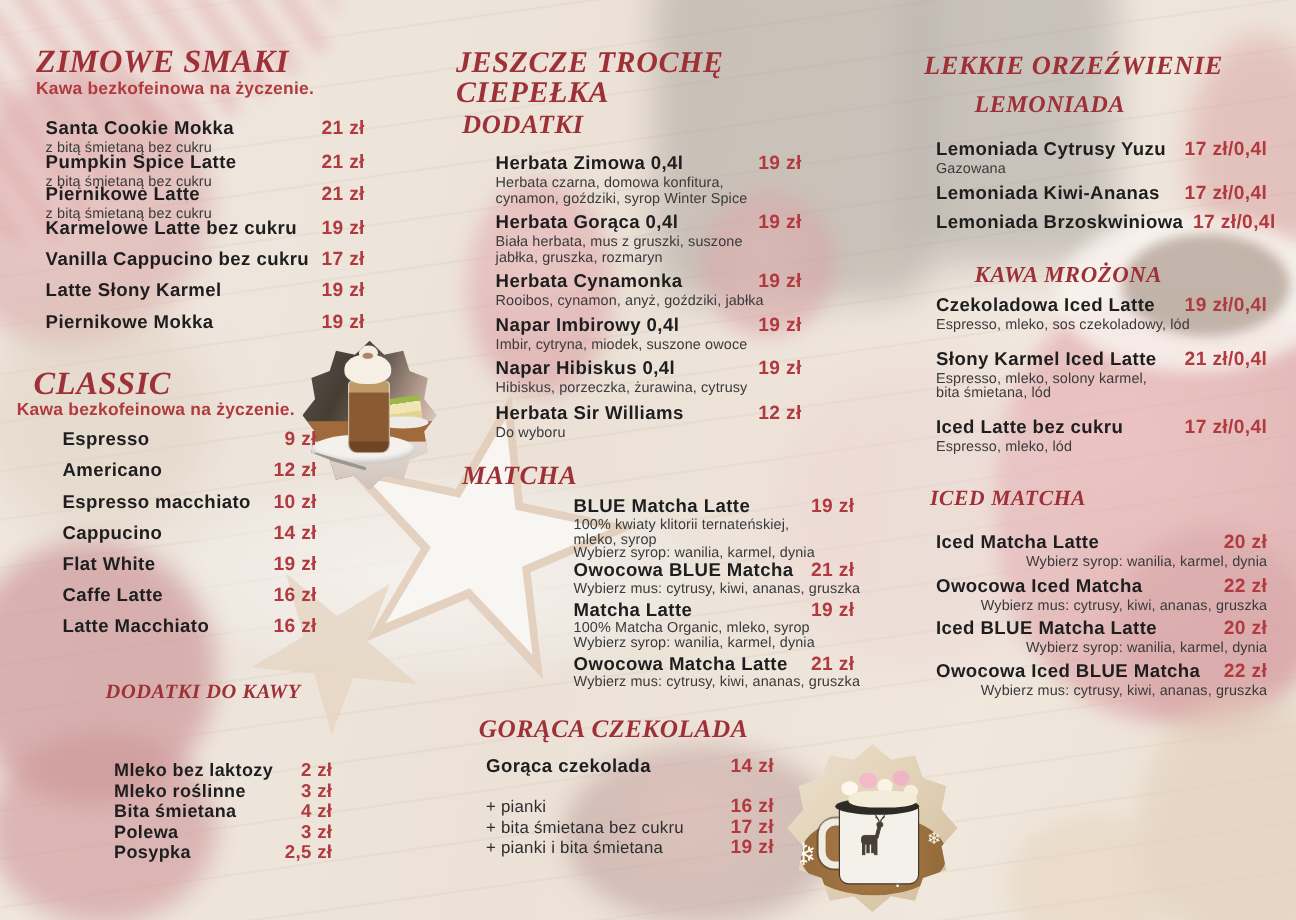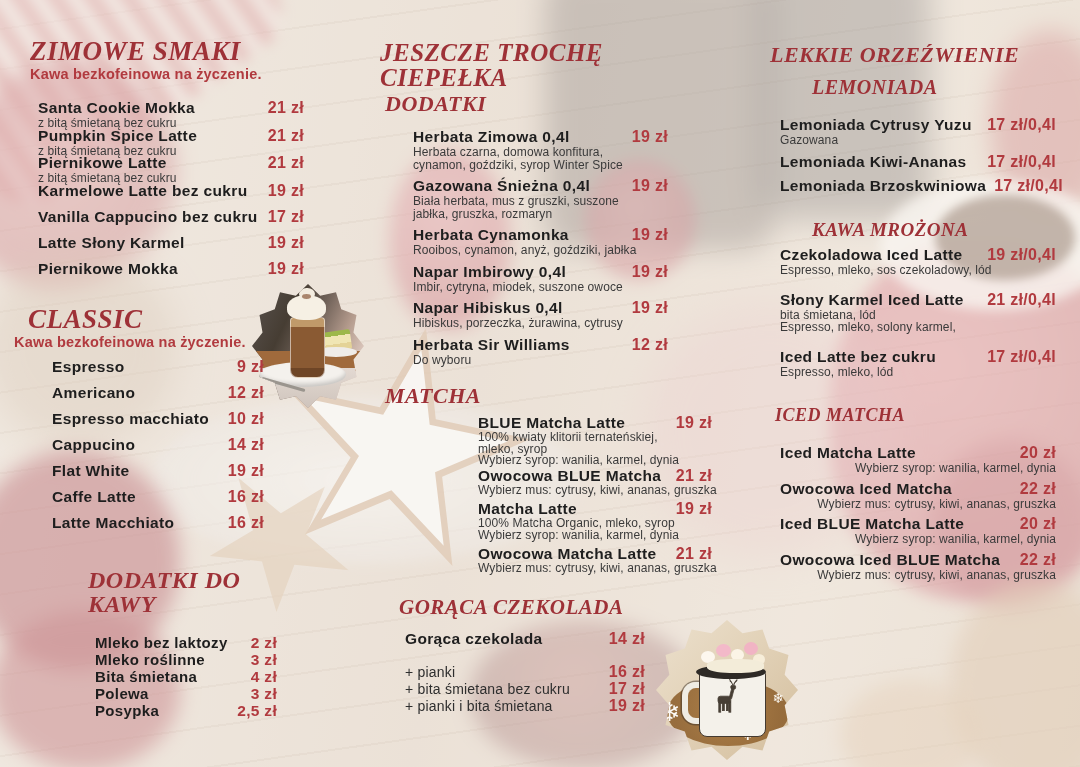--- a/index.html
+++ b/index.html
@@ -217,21 +217,21 @@
         </div>
       </div>
       <div class="mi">
         <div class="mi-row">
           <span class="nm">Latte Macchiato</span>
           <span class="pr">16 zł</span>
         </div>
       </div>
     </div>
 
-  <div class="txt hdr center" style="left:88px;top:568px;width:200px;font-size:24px;">DODATKI DO KAWY</div>
+  <div class="txt hdr center" style="left:88px;top:568px;width:200px;font-size:17px;">DODATKI DO KAWY</div>
   <div class="txt" id="list-dodatki" style="left:95px;top:590px;width:182px;">
       <div class="mi">
         <div class="mi-row">
           <span class="nm">Mleko bez laktozy</span>
           <span class="pr">2 zł</span>
         </div>
       </div>
       <div class="mi">
         <div class="mi-row">
           <span class="nm">Mleko roślinne</span>
@@ -265,21 +265,21 @@
       <div class="mi has-desc">
         <div class="mi-row">
           <span class="nm">Herbata Zimowa  0,4l</span>
           <span class="pr">19 zł</span>
         </div>
         <div class="mi-desc">Herbata czarna, domowa konfitura,</div>
         <div class="mi-desc">cynamon, goździki, syrop Winter Spice</div>
       </div>
       <div class="mi has-desc">
         <div class="mi-row">
-          <span class="nm">Gazowana Śnieżna  0,4l</span>
+          <span class="nm">Herbata Gorąca  0,4l</span>
           <span class="pr">19 zł</span>
         </div>
         <div class="mi-desc">Biała herbata, mus z gruszki, suszone</div>
         <div class="mi-desc">jabłka, gruszka, rozmaryn</div>
       </div>
       <div class="mi has-desc">
         <div class="mi-row">
           <span class="nm">Herbata Cynamonka</span>
           <span class="pr">19 zł</span>
         </div>
@@ -405,22 +405,22 @@
           <span class="nm">Czekoladowa Iced Latte</span>
           <span class="pr">19 zł/0,4l</span>
         </div>
         <div class="mi-desc">Espresso, mleko, sos czekoladowy, lód</div>
       </div>
       <div class="mi has-desc">
         <div class="mi-row">
           <span class="nm">Słony Karmel Iced Latte</span>
           <span class="pr">21 zł/0,4l</span>
         </div>
+        <div class="mi-desc">Espresso, mleko, solony karmel,</div>
         <div class="mi-desc">bita śmietana, lód</div>
-        <div class="mi-desc">Espresso, mleko, solony karmel,</div>
       </div>
       <div class="mi has-desc">
         <div class="mi-row">
           <span class="nm">Iced Latte bez cukru</span>
           <span class="pr">17 zł/0,4l</span>
         </div>
         <div class="mi-desc">Espresso, mleko, lód</div>
       </div>
     </div>
 

